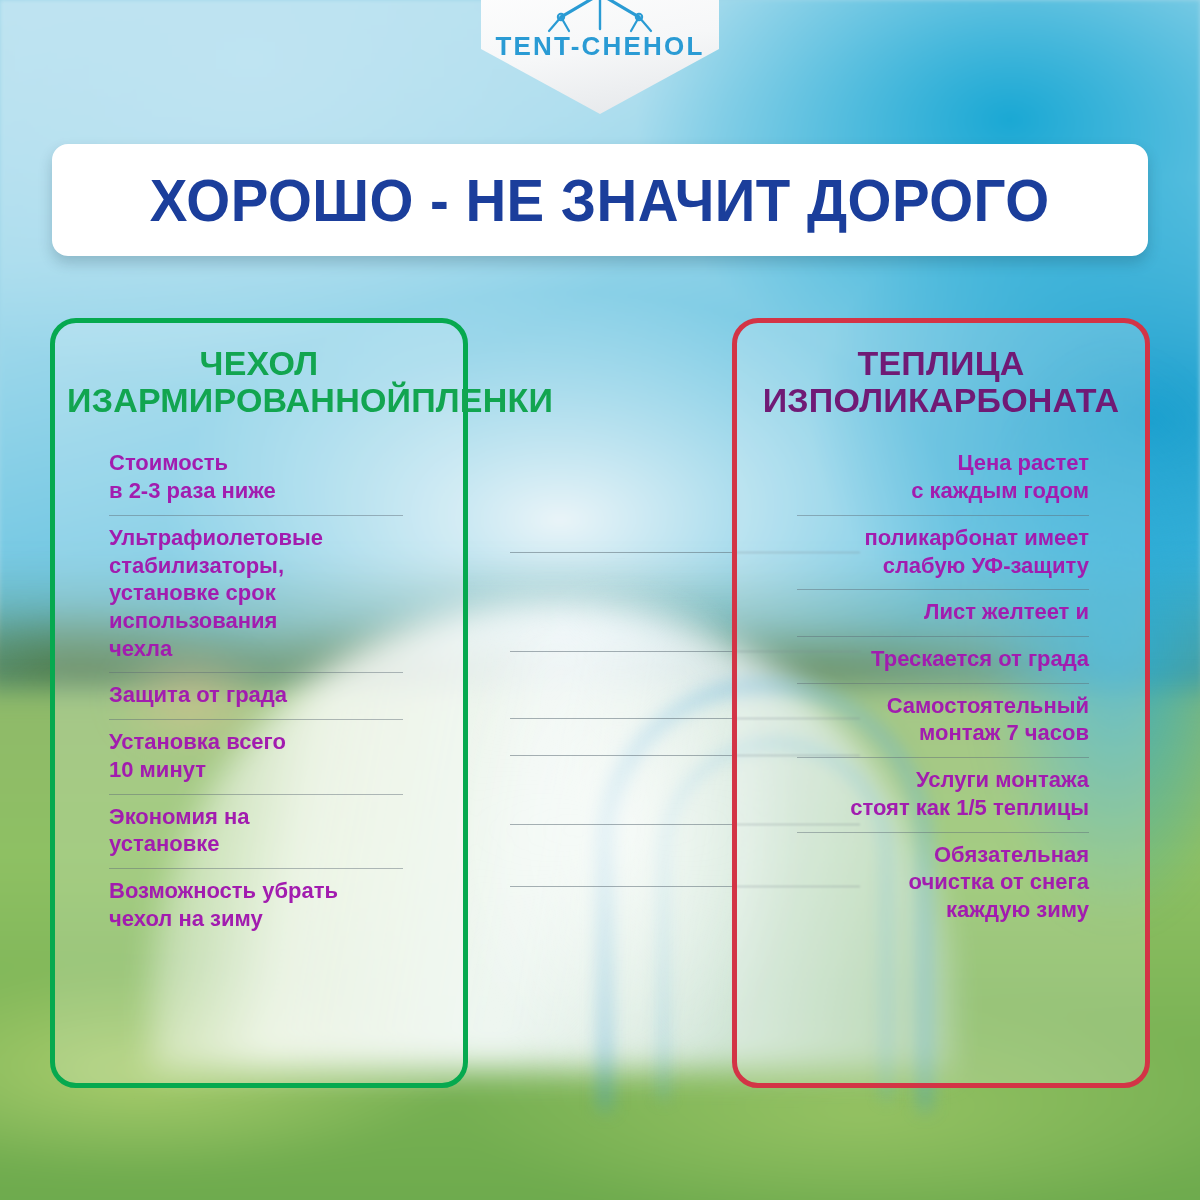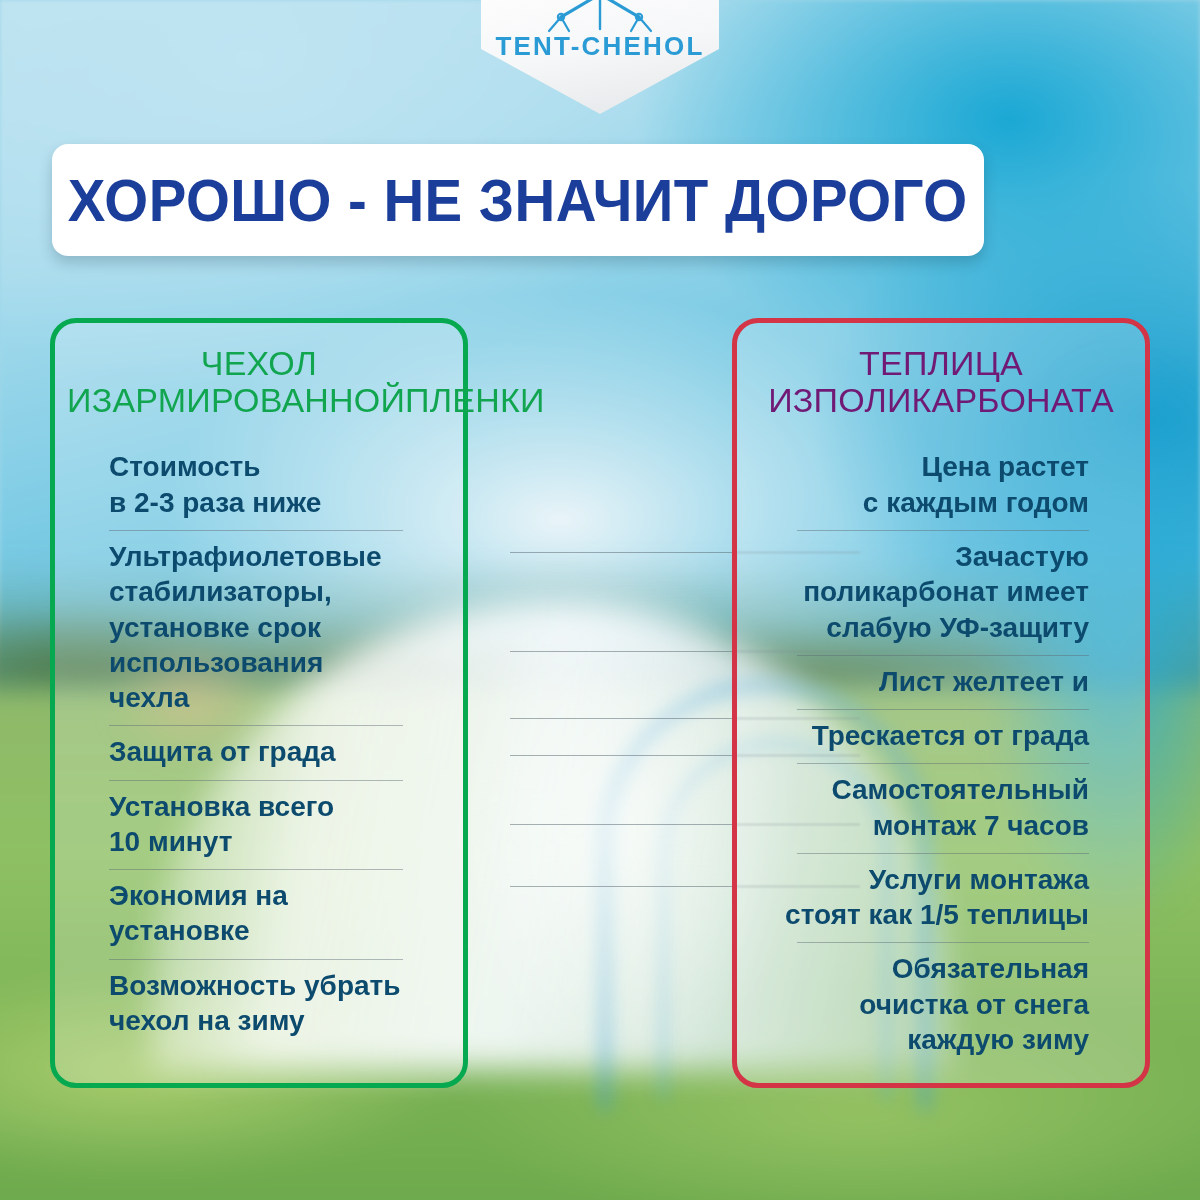--- a/index.html
+++ b/index.html
@@ -87,21 +87,21 @@
     padding-bottom:52px;
   }
   #logo-badge svg{ display:block; margin-bottom:-6px; }
   .logo-text{
     font-size:26px; font-weight:700; letter-spacing:2.2px;
     color:#2a9bd4; font-family:"Liberation Sans",sans-serif;
   }
 
   
   #headline-bar{
-    position:absolute; left:52px; top:144px; width:932px; height:112px;
+    position:absolute; left:52px; top:144px; width:1096px; height:112px;
     background:#ffffff; border-radius:16px;
     box-shadow:0 7px 14px rgba(20,50,70,.22);
     display:flex; align-items:center; justify-content:center;
   }
   #headline-bar .title{
     font-family:"Liberation Sans Narrow","Liberation Sans",sans-serif;
     font-size:60px; font-weight:700; color:#1b3e9b;
     letter-spacing:0.5px; white-space:nowrap;
     transform:scaleX(.94); transform-origin:center;
   }
@@ -116,34 +116,34 @@
   .card{
     position:absolute; top:318px; width:418px; height:770px;
     border-radius:26px;
     background:rgba(255,255,255,.20);
     backdrop-filter: blur(1px);
   }
   #card-left{ left:50px; border:5px solid #06a94f; }
   #card-right{ left:732px; border:5px solid #d33446; }
 
   .card-title{
-    text-align:center; font-weight:400; line-height:1.08;
+    text-align:center; font-weight:700; line-height:1.08;
     font-size:34px; letter-spacing:.2px;
     padding:22px 12px 0 12px;
   }
   #card-left .card-title{ color:#12a550; }
   #card-right .card-title{ color:#701a75; }
 
   .feature-list{ list-style:none; margin-top:22px; }
   #card-left .feature-list{ padding:0 26px 0 54px; }
   #card-right .feature-list{ padding:0 56px 0 26px; }
 
   .feature-item{
-    font-size:28px; font-weight:700; line-height:1.26;
-    color:#0c4a6e; padding:9px 0 10px 0;
+    font-size:22px; font-weight:700; line-height:1.26;
+    color:#a21caf; padding:9px 0 10px 0;
     position:relative;
   }
   #card-left .feature-item{ text-align:left; }
   #card-right .feature-item{ text-align:right; }
   .feature-item + .feature-item::before{
     content:""; position:absolute; top:0; height:1px;
     background:rgba(90,105,115,.45);
   }
   #card-left .feature-item + .feature-item::before{ left:0; right:34px; }
   #card-right .feature-item + .feature-item::before{ left:34px; right:0; }
@@ -227,21 +227,20 @@
 </div>
 
 <div class="card" id="card-right">
   <div class="card-title"><span>ТЕПЛИЦА ИЗ</span><span>ПОЛИКАРБОНАТА</span></div>
   <ul class="feature-list">
       <li class="feature-item">
         <span>Цена растет</span>
         <span>с каждым годом</span>
       </li>
       <li class="feature-item">
-        <span>Зачастую</span>
         <span>поликарбонат имеет</span>
         <span>слабую УФ-защиту</span>
       </li>
       <li class="feature-item">
         <span>Лист желтеет и</span>
       </li>
       <li class="feature-item">
         <span>Трескается от града</span>
       </li>
       <li class="feature-item">

